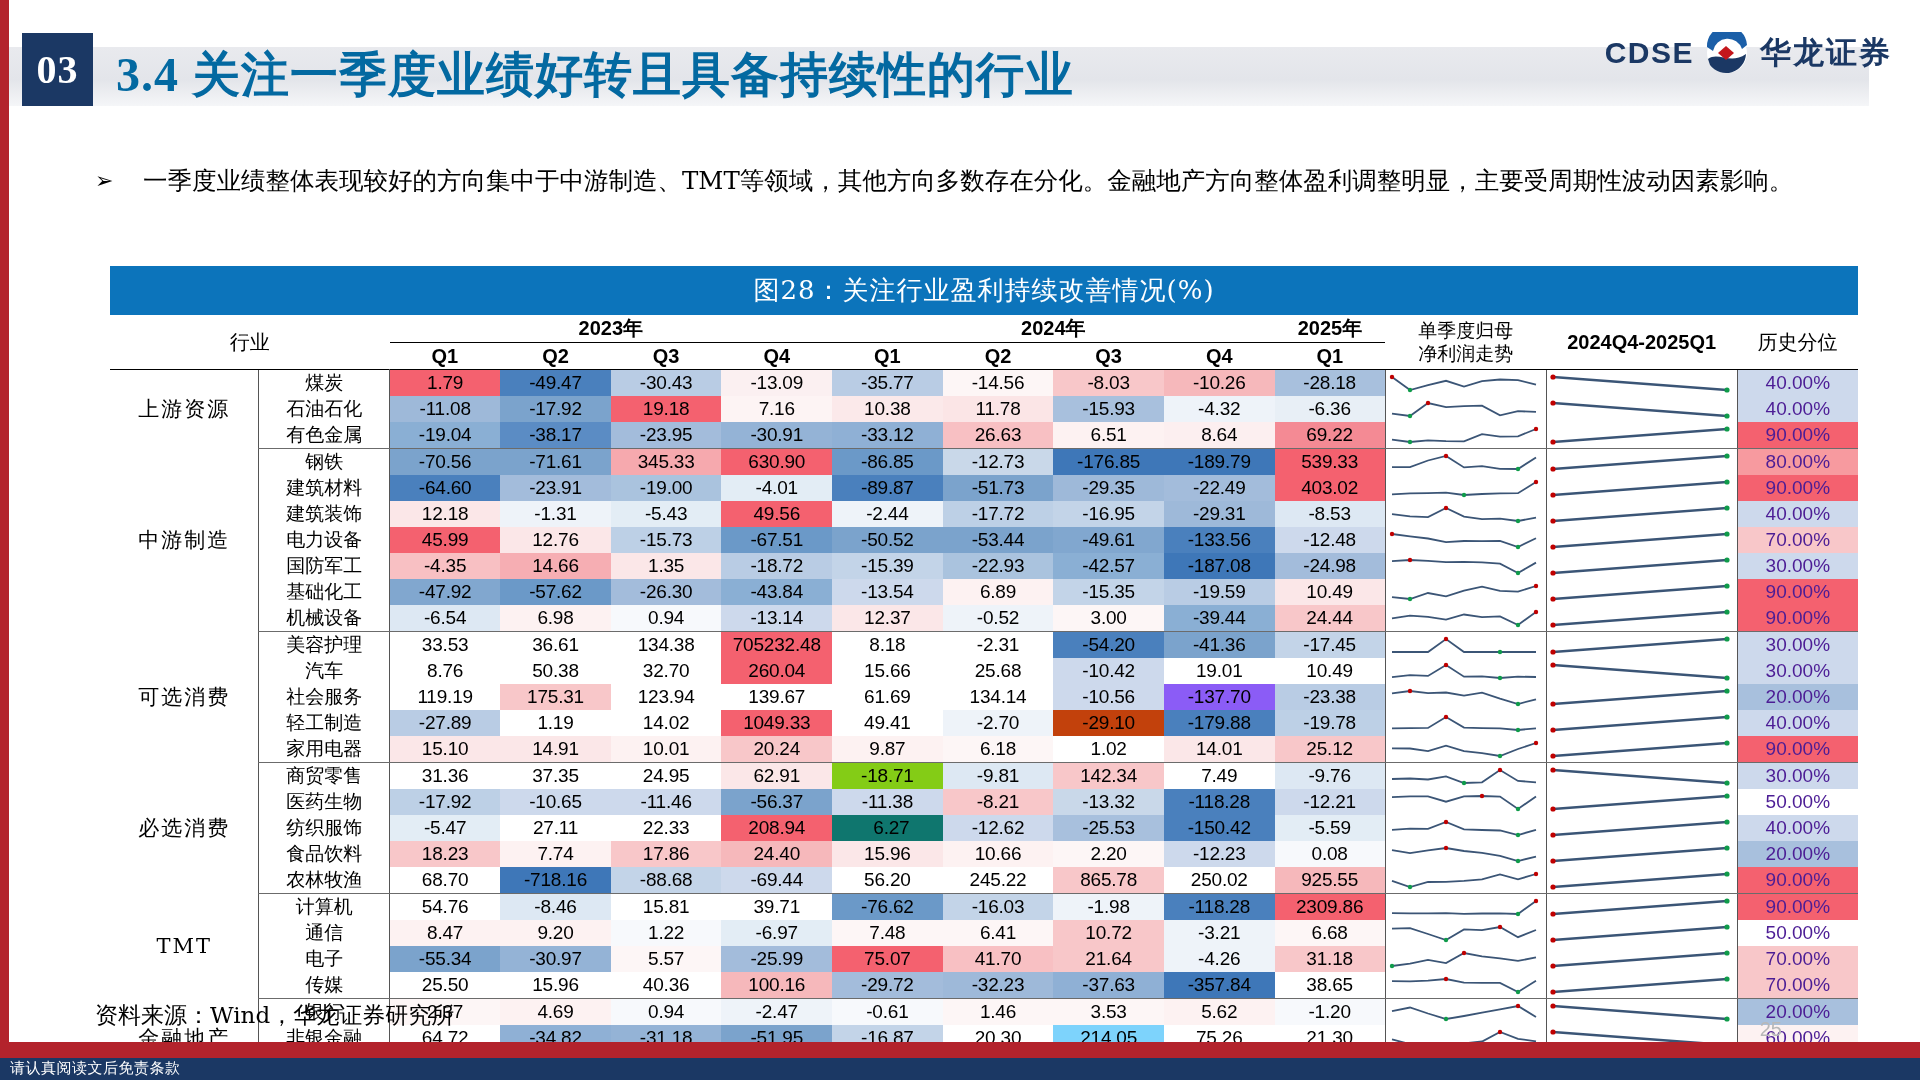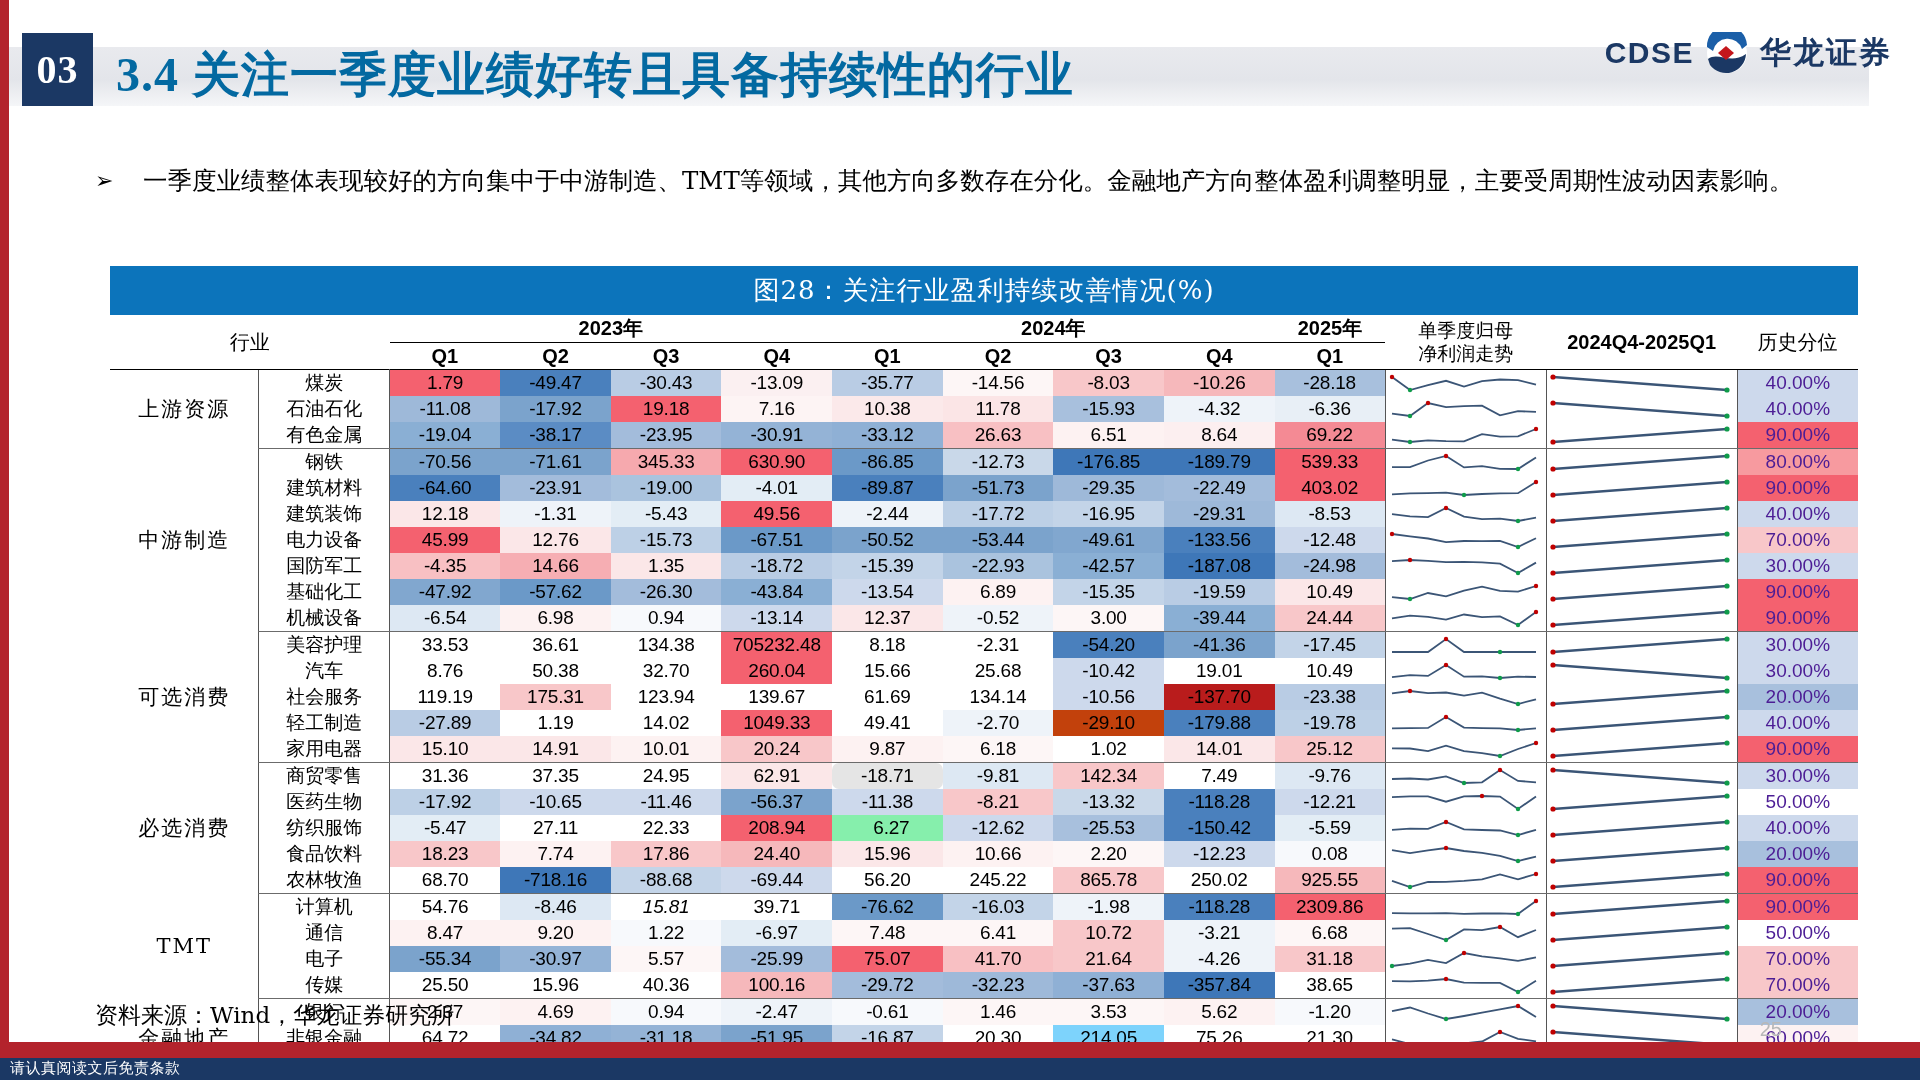--- a/index.html
+++ b/index.html
@@ -475,21 +475,21 @@
         </tr>
         <tr>
           <td class="ind">社会服务</td>
           <td class="val" style="background: rgb(255, 255, 255);">119.19</td>
           <td class="val" style="background: rgb(248, 199, 201);">175.31</td>
           <td class="val" style="background: rgb(255, 255, 255);">123.94</td>
           <td class="val" style="background: rgb(255, 255, 255);">139.67</td>
           <td class="val" style="background: rgb(255, 255, 255);">61.69</td>
           <td class="val" style="background: rgb(255, 255, 255);">134.14</td>
           <td class="val" style="background: rgb(205, 217, 236);">-10.56</td>
-          <td class="val" style="background: #b91c1c;">-137.70</td>
+          <td class="val" style="background: #8b5cf6;">-137.70</td>
           <td class="val" style="background: rgb(185, 204, 228);">-23.38</td>
           <td class="spk">
             <svg width="156" height="21" class="sparkbox">
               <polyline points="6.0,6.3 24.0,4.0 42.0,6.1 60.0,5.5 78.0,8.7 96.0,5.7 114.0,11.7 132.0,17.0 150.0,12.3" fill="none" stroke="#3b5576" stroke-width="1.8"></polyline>
               <circle cx="24" cy="4" r="2.2" fill="#c00000"></circle>
               <circle cx="132" cy="17" r="2.2" fill="#0f9b4a"></circle>
             </svg>
           </td>
           <td class="spk">
             <svg width="186" height="21" class="sparkbox">
@@ -554,21 +554,21 @@
           </td>
           <td class="pct" style="background: rgb(244, 97, 111);">90.00%</td>
         </tr>
         <tr>
           <td rowspan="5" class="cat">必选消费</td>
           <td class="ind">商贸零售</td>
           <td class="val" style="background: rgb(255, 255, 255);">31.36</td>
           <td class="val" style="background: rgb(255, 255, 255);">37.35</td>
           <td class="val" style="background: rgb(255, 255, 255);">24.95</td>
           <td class="val" style="background: rgb(251, 231, 232);">62.91</td>
-          <td class="val" style="background: #e5e5e5; border-radius: 7px;">-18.71</td>
+          <td class="val" style="background: #84cc16;">-18.71</td>
           <td class="val" style="background: rgb(221, 232, 243);">-9.81</td>
           <td class="val" style="background: rgb(248, 199, 201);">142.34</td>
           <td class="val" style="background: rgb(255, 255, 255);">7.49</td>
           <td class="val" style="background: rgb(221, 232, 243);">-9.76</td>
           <td class="spk">
             <svg width="156" height="21" class="sparkbox">
               <polyline points="6.0,13.0 24.0,12.5 42.0,13.5 60.0,10.4 78.0,17.0 96.0,16.3 114.0,4.0 132.0,14.9 150.0,16.3" fill="none" stroke="#3b5576" stroke-width="1.8"></polyline>
               <circle cx="114" cy="4" r="2.2" fill="#c00000"></circle>
               <circle cx="78" cy="17" r="2.2" fill="#0f9b4a"></circle>
             </svg>
@@ -608,21 +608,21 @@
             </svg>
           </td>
           <td class="pct" style="background: rgb(255, 255, 255);">50.00%</td>
         </tr>
         <tr>
           <td class="ind">纺织服饰</td>
           <td class="val" style="background: rgb(227, 237, 245);">-5.47</td>
           <td class="val" style="background: rgb(255, 255, 255);">27.11</td>
           <td class="val" style="background: rgb(255, 255, 255);">22.33</td>
           <td class="val" style="background: rgb(244, 97, 111);">208.94</td>
-          <td class="val" style="background: #86efac; padding-left: 8px;">6.27</td>
+          <td class="val" style="background: #0f766e; padding-left: 8px;">6.27</td>
           <td class="val" style="background: rgb(205, 217, 236);">-12.62</td>
           <td class="val" style="background: rgb(168, 192, 221);">-25.53</td>
           <td class="val" style="background: rgb(74, 128, 189);">-150.42</td>
           <td class="val" style="background: rgb(227, 237, 245);">-5.59</td>
           <td class="spk">
             <svg width="156" height="21" class="sparkbox">
               <polyline points="6.0,11.8 24.0,10.6 42.0,10.8 60.0,4.0 78.0,11.3 96.0,12.0 114.0,12.5 132.0,17.0 150.0,11.8" fill="none" stroke="#3b5576" stroke-width="1.8"></polyline>
               <circle cx="60" cy="4" r="2.2" fill="#c00000"></circle>
               <circle cx="132" cy="17" r="2.2" fill="#0f9b4a"></circle>
             </svg>
@@ -688,21 +688,21 @@
               <circle cx="180" cy="4" r="2.6" fill="#0f9b4a"></circle>
             </svg>
           </td>
           <td class="pct" style="background: rgb(244, 97, 111);">90.00%</td>
         </tr>
         <tr>
           <td rowspan="4" class="cat">TMT</td>
           <td class="ind">计算机</td>
           <td class="val" style="background: rgb(255, 255, 255);">54.76</td>
           <td class="val" style="background: rgb(221, 232, 243);">-8.46</td>
-          <td class="val" style="background: rgb(255, 255, 255); font-style: italic;">15.81</td>
+          <td class="val" style="background: rgb(255, 255, 255);">15.81</td>
           <td class="val" style="background: rgb(255, 255, 255);">39.71</td>
           <td class="val" style="background: rgb(107, 153, 200);">-76.62</td>
           <td class="val" style="background: rgb(195, 212, 232);">-16.03</td>
           <td class="val" style="background: rgb(238, 243, 249);">-1.98</td>
           <td class="val" style="background: rgb(74, 128, 189);">-118.28</td>
           <td class="val" style="background: rgb(244, 97, 111);">2309.86</td>
           <td class="spk">
             <svg width="156" height="21" class="sparkbox">
               <polyline points="6.0,16.1 24.0,16.4 42.0,16.3 60.0,16.2 78.0,16.8 96.0,16.5 114.0,16.4 132.0,17.0 150.0,4.0" fill="none" stroke="#3b5576" stroke-width="1.8"></polyline>
               <circle cx="150" cy="4" r="2.2" fill="#c00000"></circle>

